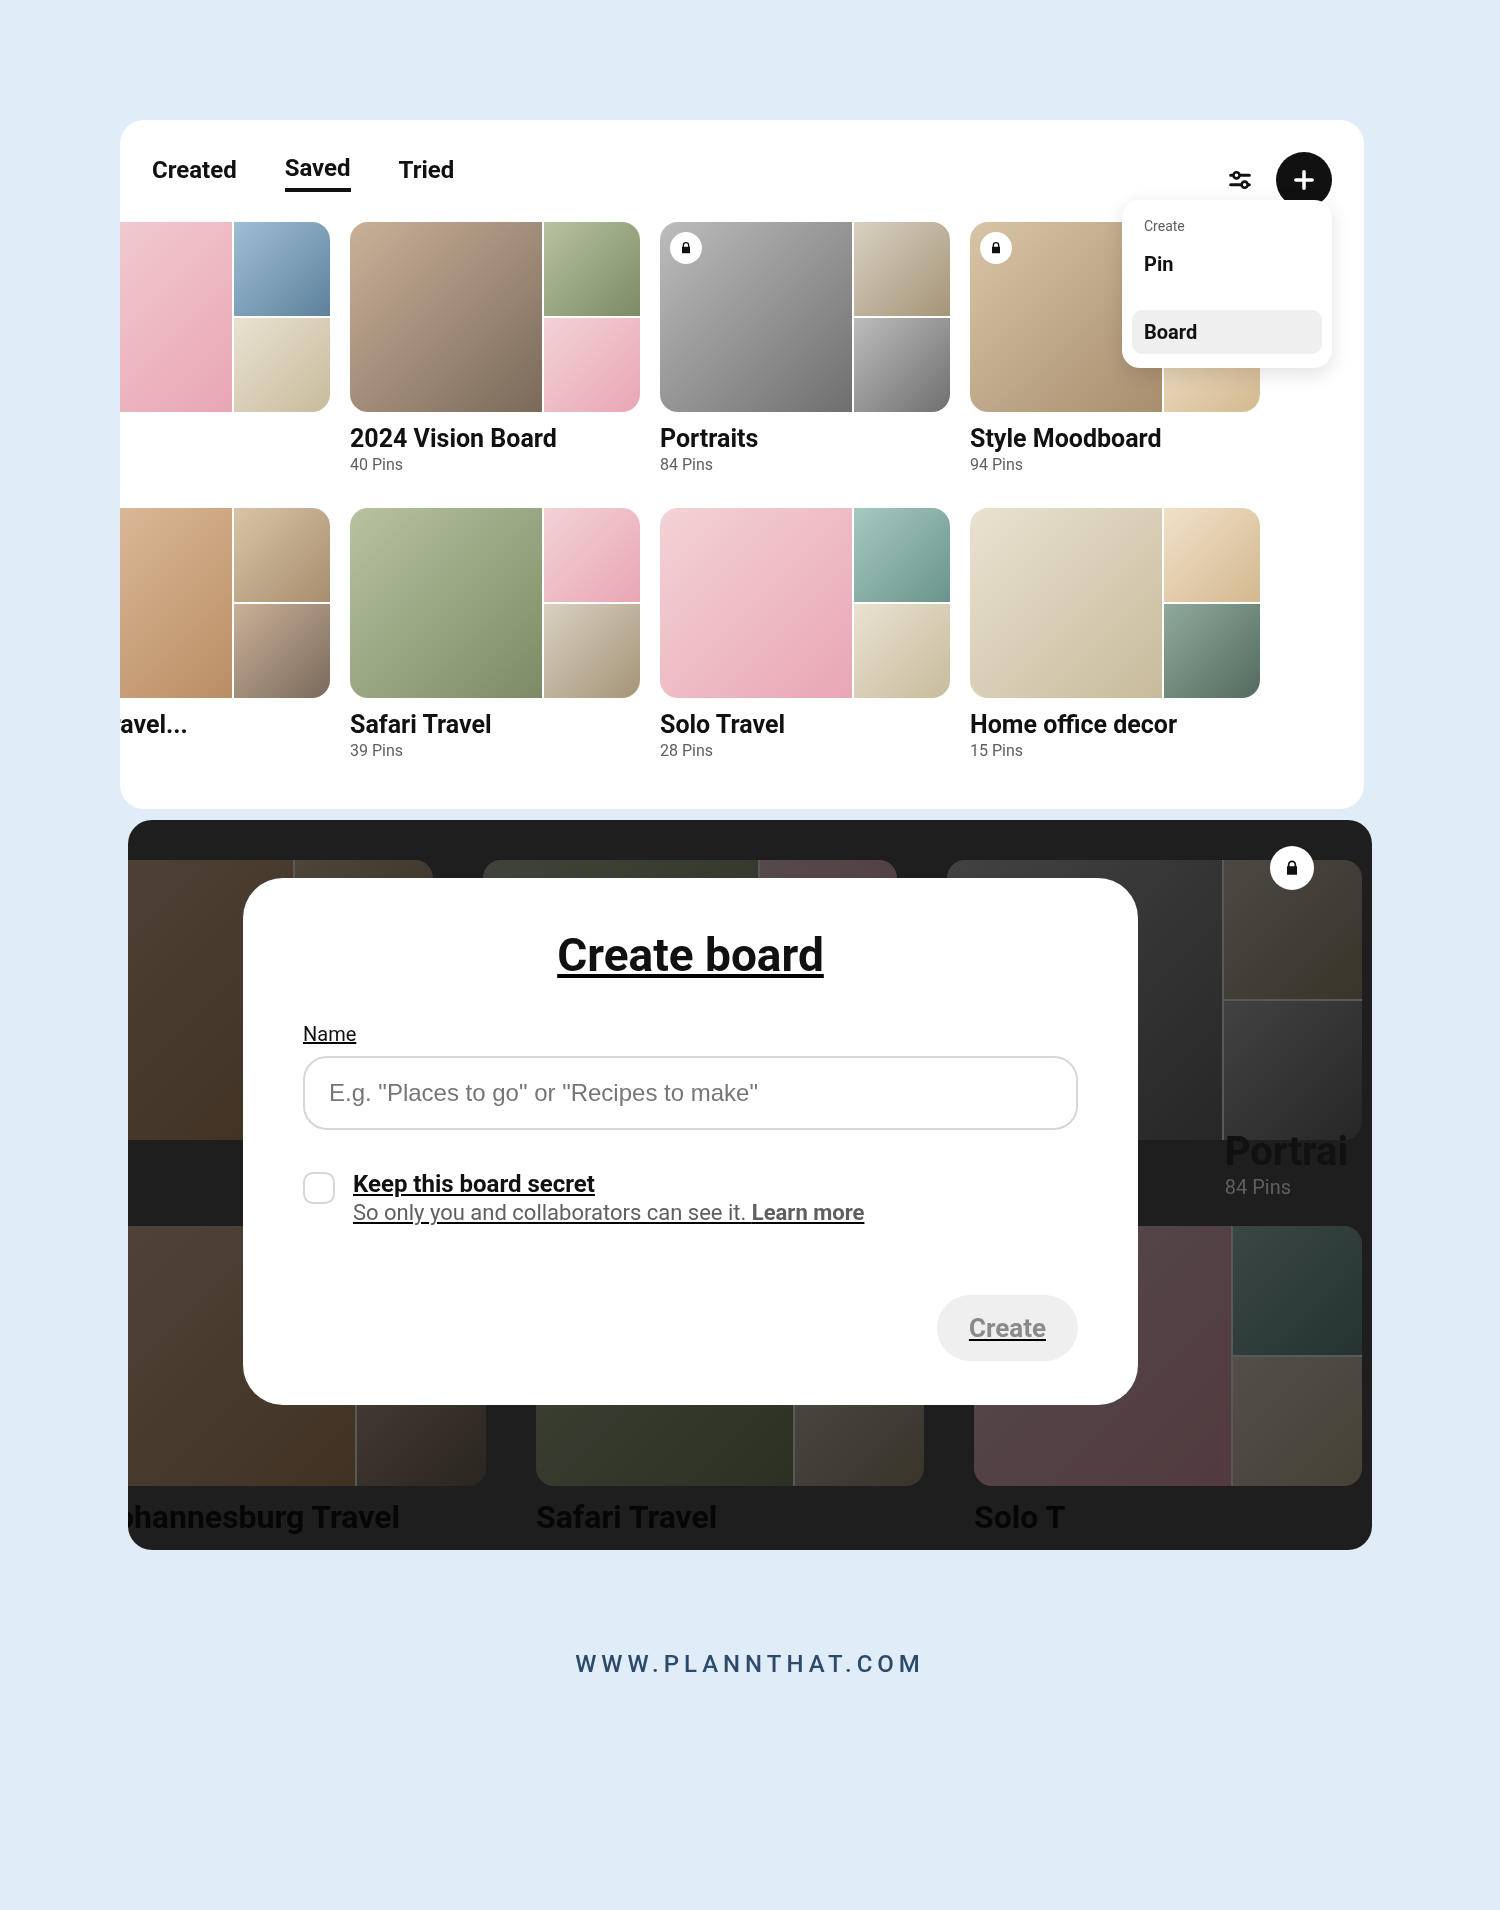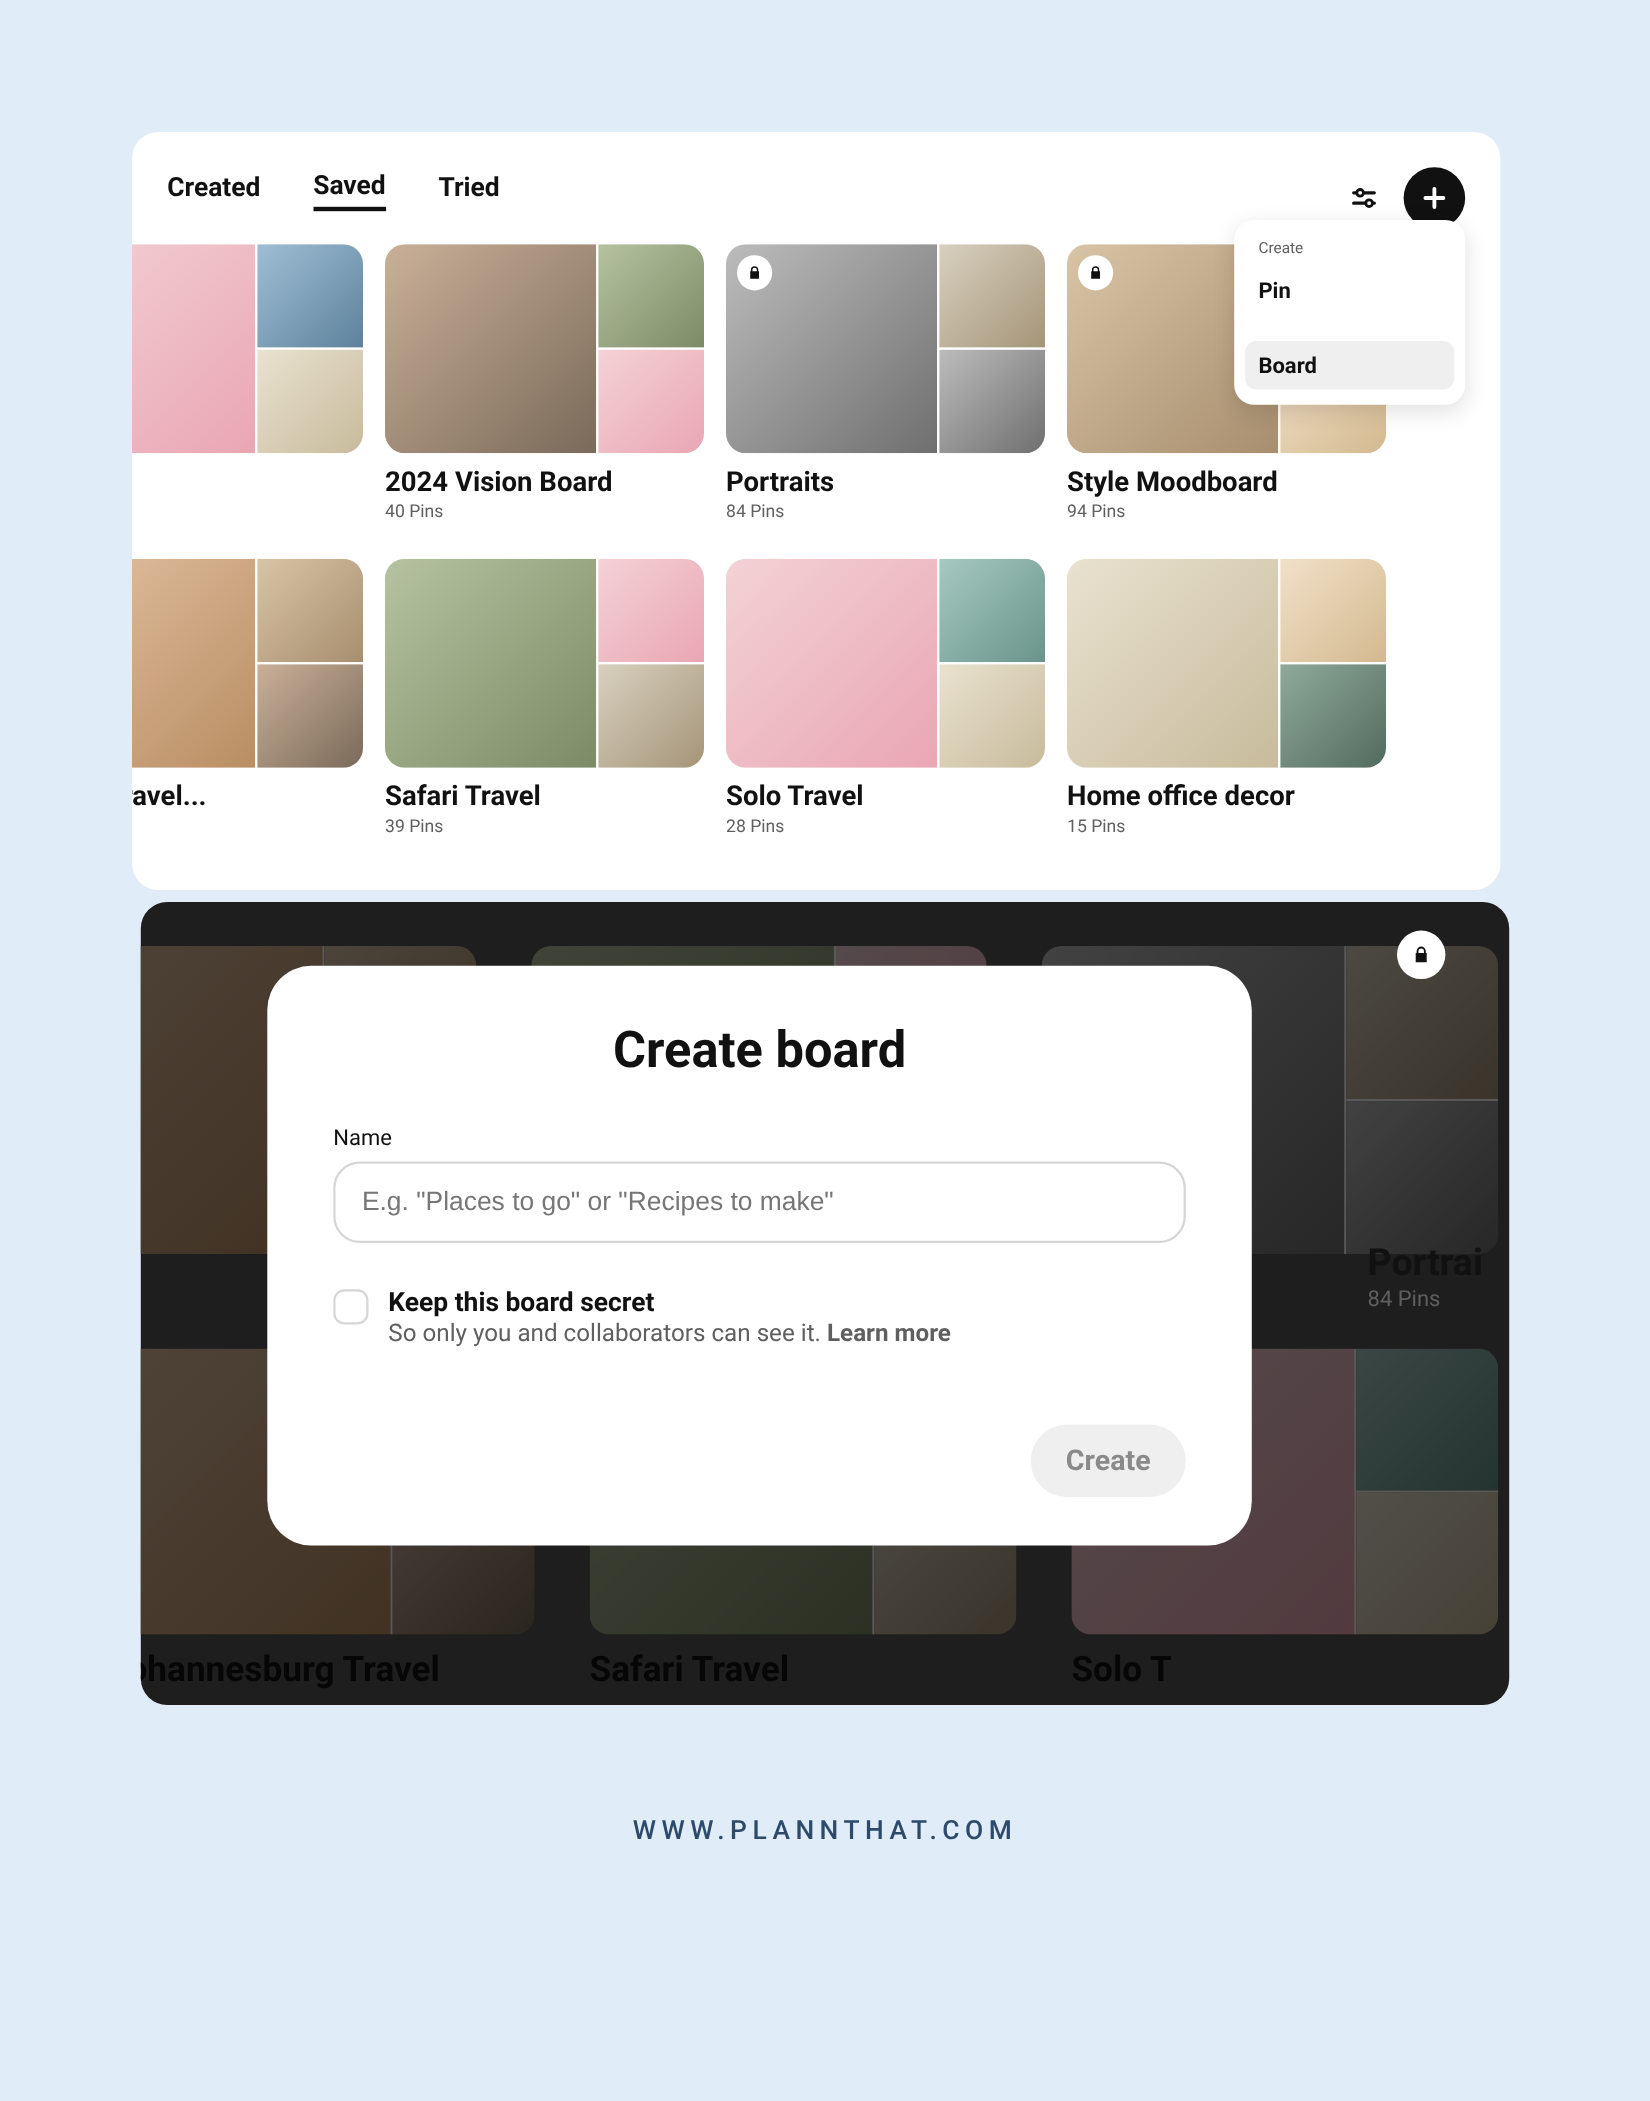--- a/index.html
+++ b/index.html
@@ -158,20 +158,21 @@
   }
 
   .modal {
     position:absolute;
     top: 58px; left: 115px;
     width: 895px;
     background:#fff;
     border-radius: 40px;
     padding: 50px 60px 44px;
     z-index:10;
+    text-decoration:underline;
   }
   .modal-title {
     text-align:center;
     font-size: 46px; font-weight:700; color:#111;
     margin-bottom: 40px;
   }
   .field-label {
     font-size: 20px; color:#111; margin-bottom: 10px;
   }
   .name-input {
@@ -205,21 +206,21 @@
     border-radius: 999px;
   }
 
   .partial-label {
     position:absolute;
     right: 24px; top: 308px;
     color:#111;
     font-weight:700;
     z-index:5;
   }
-  .partial-label .t { font-size:34px; }
+  .partial-label .t { font-size:40px; }
   .partial-label .m { font-size:20px; font-weight:400; color:#5f5f5f; }
 
   .bottom-row {
     position:absolute; left:0; right:0; bottom:-10px;
     display:flex; gap:30px;
     margin-left:-40px;
     filter: brightness(0.35);
   }
   .bottom-row .board { width: 420px; }
   .bottom-row .board-collage { height: 260px; border-radius:18px; }

